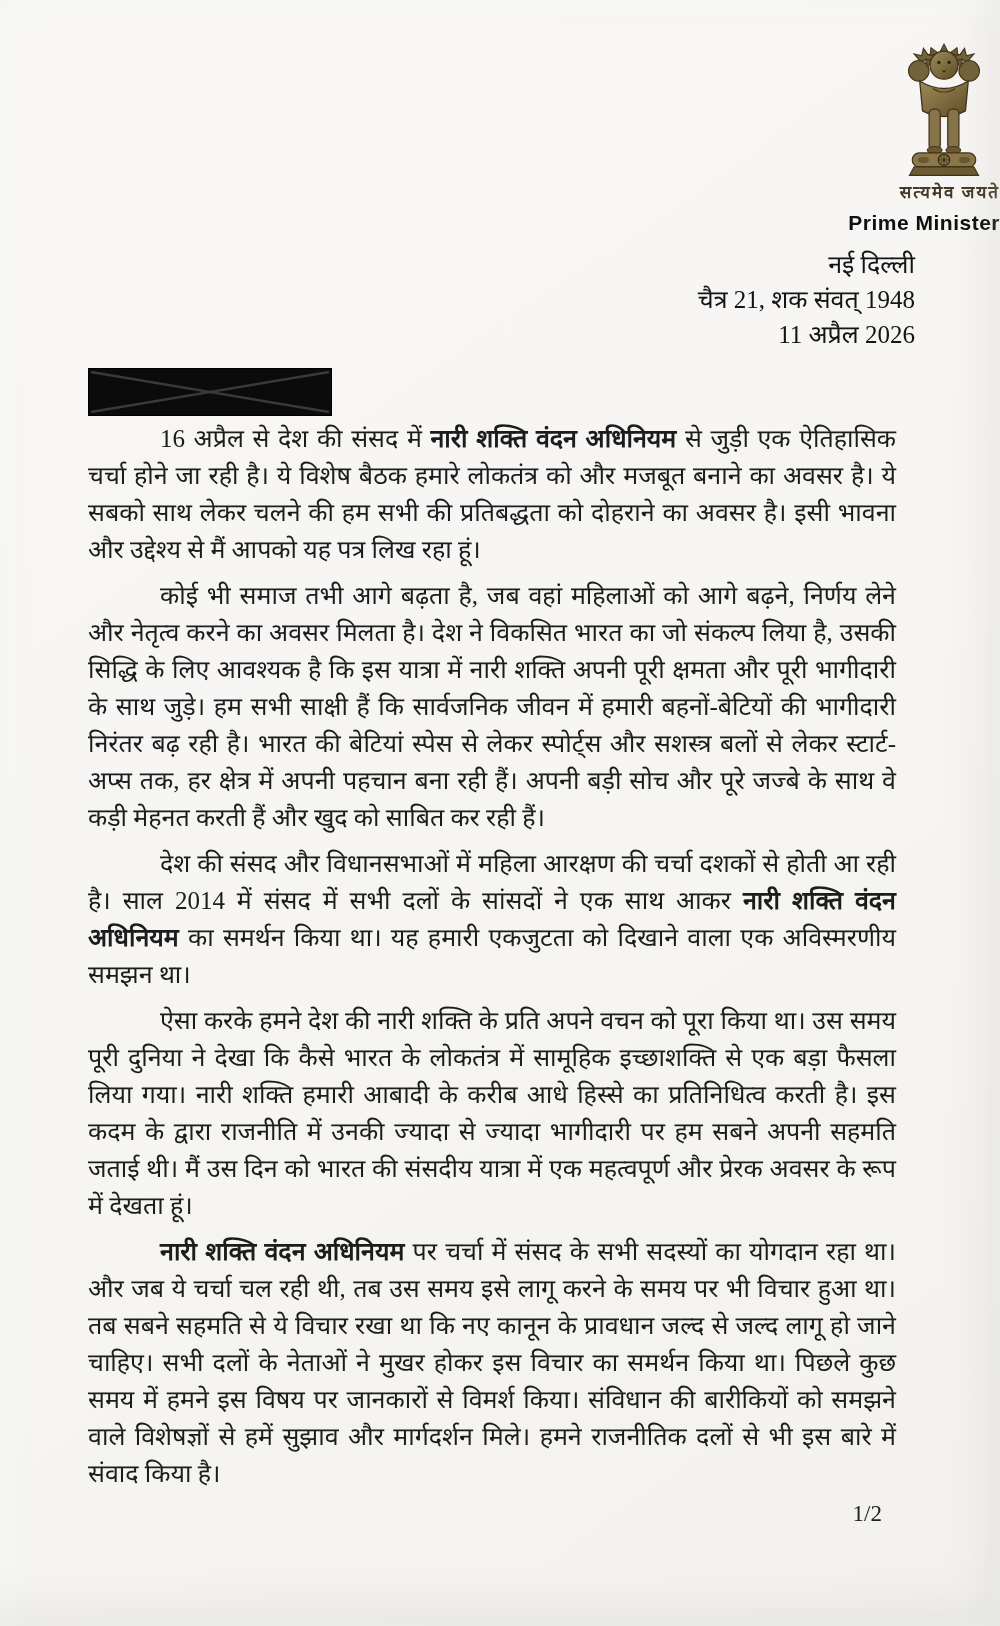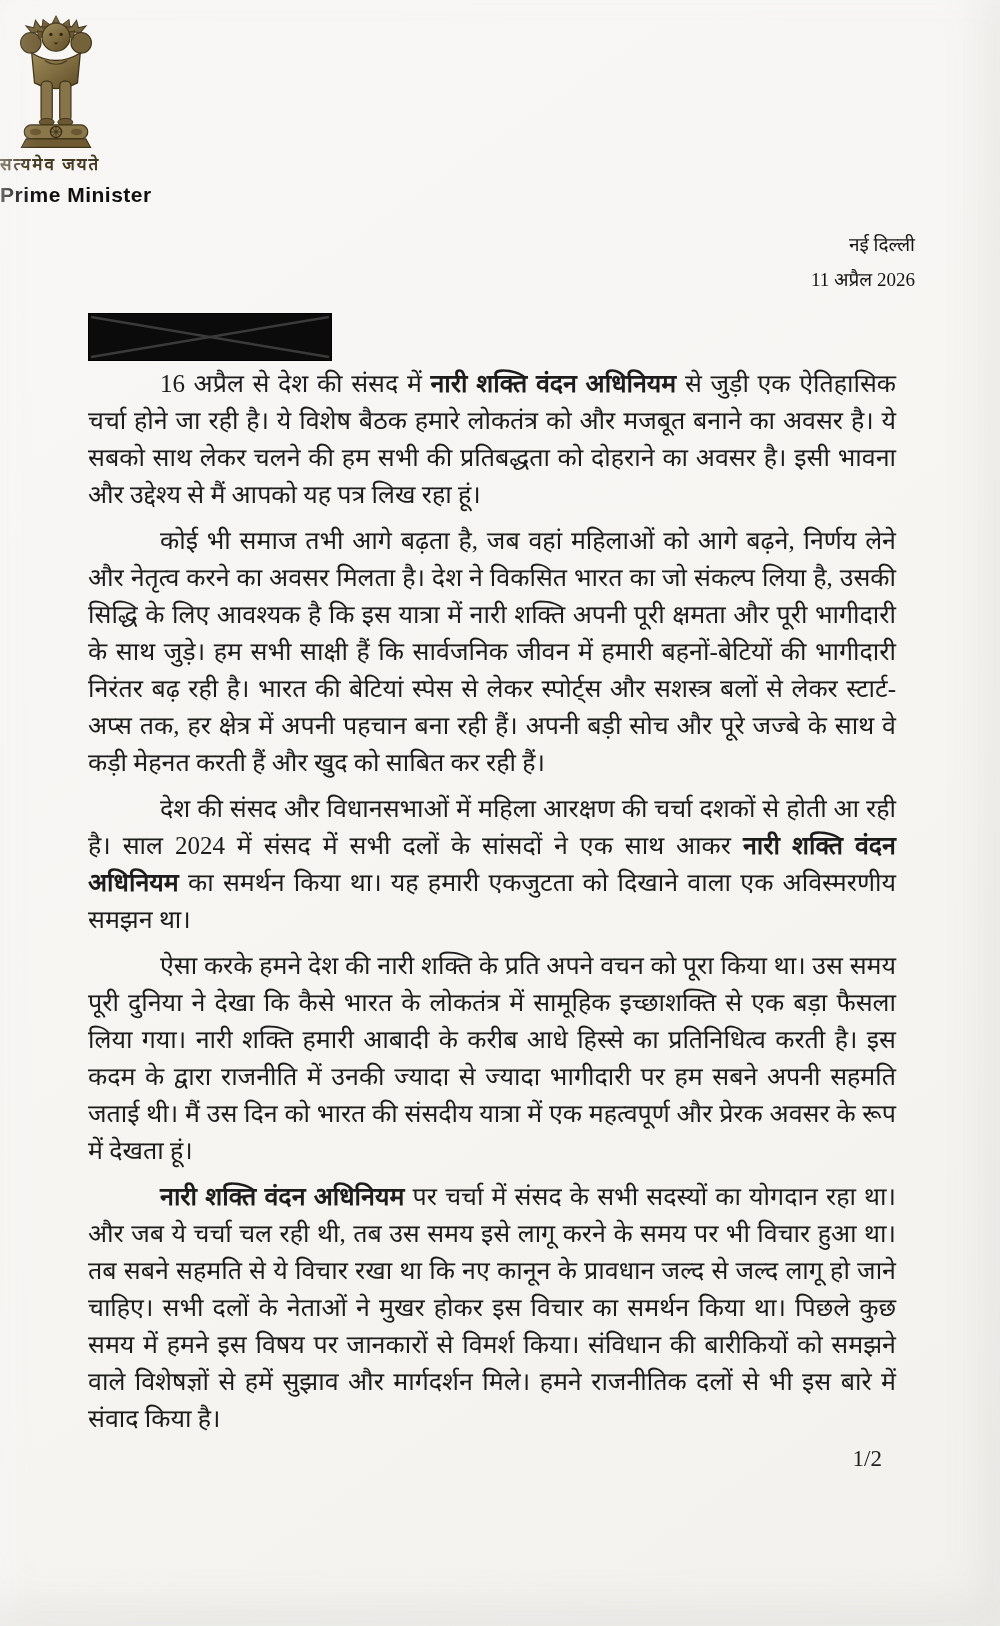--- a/index.html
+++ b/index.html
@@ -10,39 +10,39 @@
     background:linear-gradient(145deg,#f8f7f5 0%,#f6f5f2 55%,#f2f1ed 100%);
     font-family:"Liberation Serif","DejaVu Serif",serif;
     color:#1c1c1c;
     overflow:hidden;
     box-sizing:border-box;
   }
   .page::after{ 
     content:"";position:absolute;inset:0;pointer-events:none;
     box-shadow:inset -14px -18px 45px rgba(120,115,105,0.10), inset 10px 6px 30px rgba(255,255,255,0.5);
   }
-  .header{padding-top:12px;text-align:left;}
+  .header{padding-top:40px;text-align:right;}
   .emblem{line-height:0;}
   .motto{
     font-size:17px;font-weight:bold;color:#443a22;
     letter-spacing:2px;margin-top:2px;line-height:22px;
   }
   .title-hi{
     font-size:34px;font-weight:600;line-height:42px;margin-top:8px;color:#151515;
     letter-spacing:1px;
   }
   .title-en{
     font-family:"Liberation Sans","DejaVu Sans",sans-serif;
     font-size:21px;font-weight:bold;line-height:37px;color:#101010;
     letter-spacing:0.5px;
   }
   .dateline{
-    margin:14px 85px 0 0;
+    margin:6px 85px 0 0;
     text-align:right;
-    font-size:19px;line-height:35px;color:#141414;
+    font-size:25px;line-height:35px;color:#141414;
   }
   .redaction{
     margin:16px 0 0 88px;
     width:244px;height:48px;line-height:0;
   }
   .letter-body{
     margin:4px 88px 0 88px;
     font-size:25px;line-height:37px;
     text-align:justify;
   }
@@ -113,34 +113,35 @@
 
         <path d="M28 136 L92 136 L97 145 L23 145 Z" fill="#6e5b33" stroke="#3f3317" stroke-width="1.2"></path>
       </svg>
     </div>
     <div class="motto">सत्यमेव जयते</div>
     <div class="title-en">Prime Minister</div>
   </div>
 
   <div class="dateline">
     <div>नई दिल्ली</div>
+    <div>चैत्र 21, शक संवत् 1948</div>
     <div>11 अप्रैल 2026</div>
   </div>
 
   <div class="redaction">
     <svg width="244" height="48" viewBox="0 0 244 48" aria-hidden="true">
       <rect x="0" y="0" width="244" height="48" fill="#0b0b0b" stroke="#000" stroke-width="2"></rect>
       <line x1="3" y1="4" x2="241" y2="44" stroke="#3a3a3a" stroke-width="2.5"></line>
       <line x1="241" y1="4" x2="3" y2="44" stroke="#3a3a3a" stroke-width="2.5"></line>
     </svg>
   </div>
 
   <main class="letter-body">
       <p><span>16 अप्रैल से देश की संसद में </span><b>नारी शक्ति वंदन अधिनियम</b><span> से जुड़ी एक ऐतिहासिक चर्चा होने जा रही है। ये विशेष बैठक हमारे लोकतंत्र को और मजबूत बनाने का अवसर है। ये सबको साथ लेकर चलने की हम सभी की प्रतिबद्धता को दोहराने का अवसर है। इसी भावना और उद्देश्य से मैं आपको यह पत्र लिख रहा हूं।</span></p>
       <p><span>कोई भी समाज तभी आगे बढ़ता है, जब वहां महिलाओं को आगे बढ़ने, निर्णय लेने और नेतृत्व करने का अवसर मिलता है। देश ने विकसित भारत का जो संकल्प लिया है, उसकी सिद्धि के लिए आवश्यक है कि इस यात्रा में नारी शक्ति अपनी पूरी क्षमता और पूरी भागीदारी के साथ जुड़े। हम सभी साक्षी हैं कि सार्वजनिक जीवन में हमारी बहनों-बेटियों की भागीदारी निरंतर बढ़ रही है। भारत की बेटियां स्पेस से लेकर स्पोर्ट्स और सशस्त्र बलों से लेकर स्टार्ट-अप्स तक, हर क्षेत्र में अपनी पहचान बना रही हैं। अपनी बड़ी सोच और पूरे जज्बे के साथ वे कड़ी मेहनत करती हैं और खुद को साबित कर रही हैं।</span></p>
-      <p><span>देश की संसद और विधानसभाओं में महिला आरक्षण की चर्चा दशकों से होती आ रही है। साल 2024 में संसद में सभी दलों के सांसदों ने एक साथ आकर </span><b>नारी शक्ति वंदन अधिनियम</b><span> का समर्थन किया था। यह हमारी एकजुटता को दिखाने वाला एक अविस्मरणीय समझन था।</span></p>
+      <p><span>देश की संसद और विधानसभाओं में महिला आरक्षण की चर्चा दशकों से होती आ रही है। साल 2014 में संसद में सभी दलों के सांसदों ने एक साथ आकर </span><b>नारी शक्ति वंदन अधिनियम</b><span> का समर्थन किया था। यह हमारी एकजुटता को दिखाने वाला एक अविस्मरणीय समझन था।</span></p>
       <p><span>ऐसा करके हमने देश की नारी शक्ति के प्रति अपने वचन को पूरा किया था। उस समय पूरी दुनिया ने देखा कि कैसे भारत के लोकतंत्र में सामूहिक इच्छाशक्ति से एक बड़ा फैसला लिया गया। नारी शक्ति हमारी आबादी के करीब आधे हिस्से का प्रतिनिधित्व करती है। इस कदम के द्वारा राजनीति में उनकी ज्यादा से ज्यादा भागीदारी पर हम सबने अपनी सहमति जताई थी। मैं उस दिन को भारत की संसदीय यात्रा में एक महत्वपूर्ण और प्रेरक अवसर के रूप में देखता हूं।</span></p>
       <p><b>नारी शक्ति वंदन अधिनियम</b><span> पर चर्चा में संसद के सभी सदस्यों का योगदान रहा था। और जब ये चर्चा चल रही थी, तब उस समय इसे लागू करने के समय पर भी विचार हुआ था। तब सबने सहमति से ये विचार रखा था कि नए कानून के प्रावधान जल्द से जल्द लागू हो जाने चाहिए। सभी दलों के नेताओं ने मुखर होकर इस विचार का समर्थन किया था। पिछले कुछ समय में हमने इस विषय पर जानकारों से विमर्श किया। संविधान की बारीकियों को समझने वाले विशेषज्ञों से हमें सुझाव और मार्गदर्शन मिले। हमने राजनीतिक दलों से भी इस बारे में संवाद किया है।</span></p>
     </main>
 
   <div class="page-number">1/2</div>
 
 </div>
 
 </body></html>

